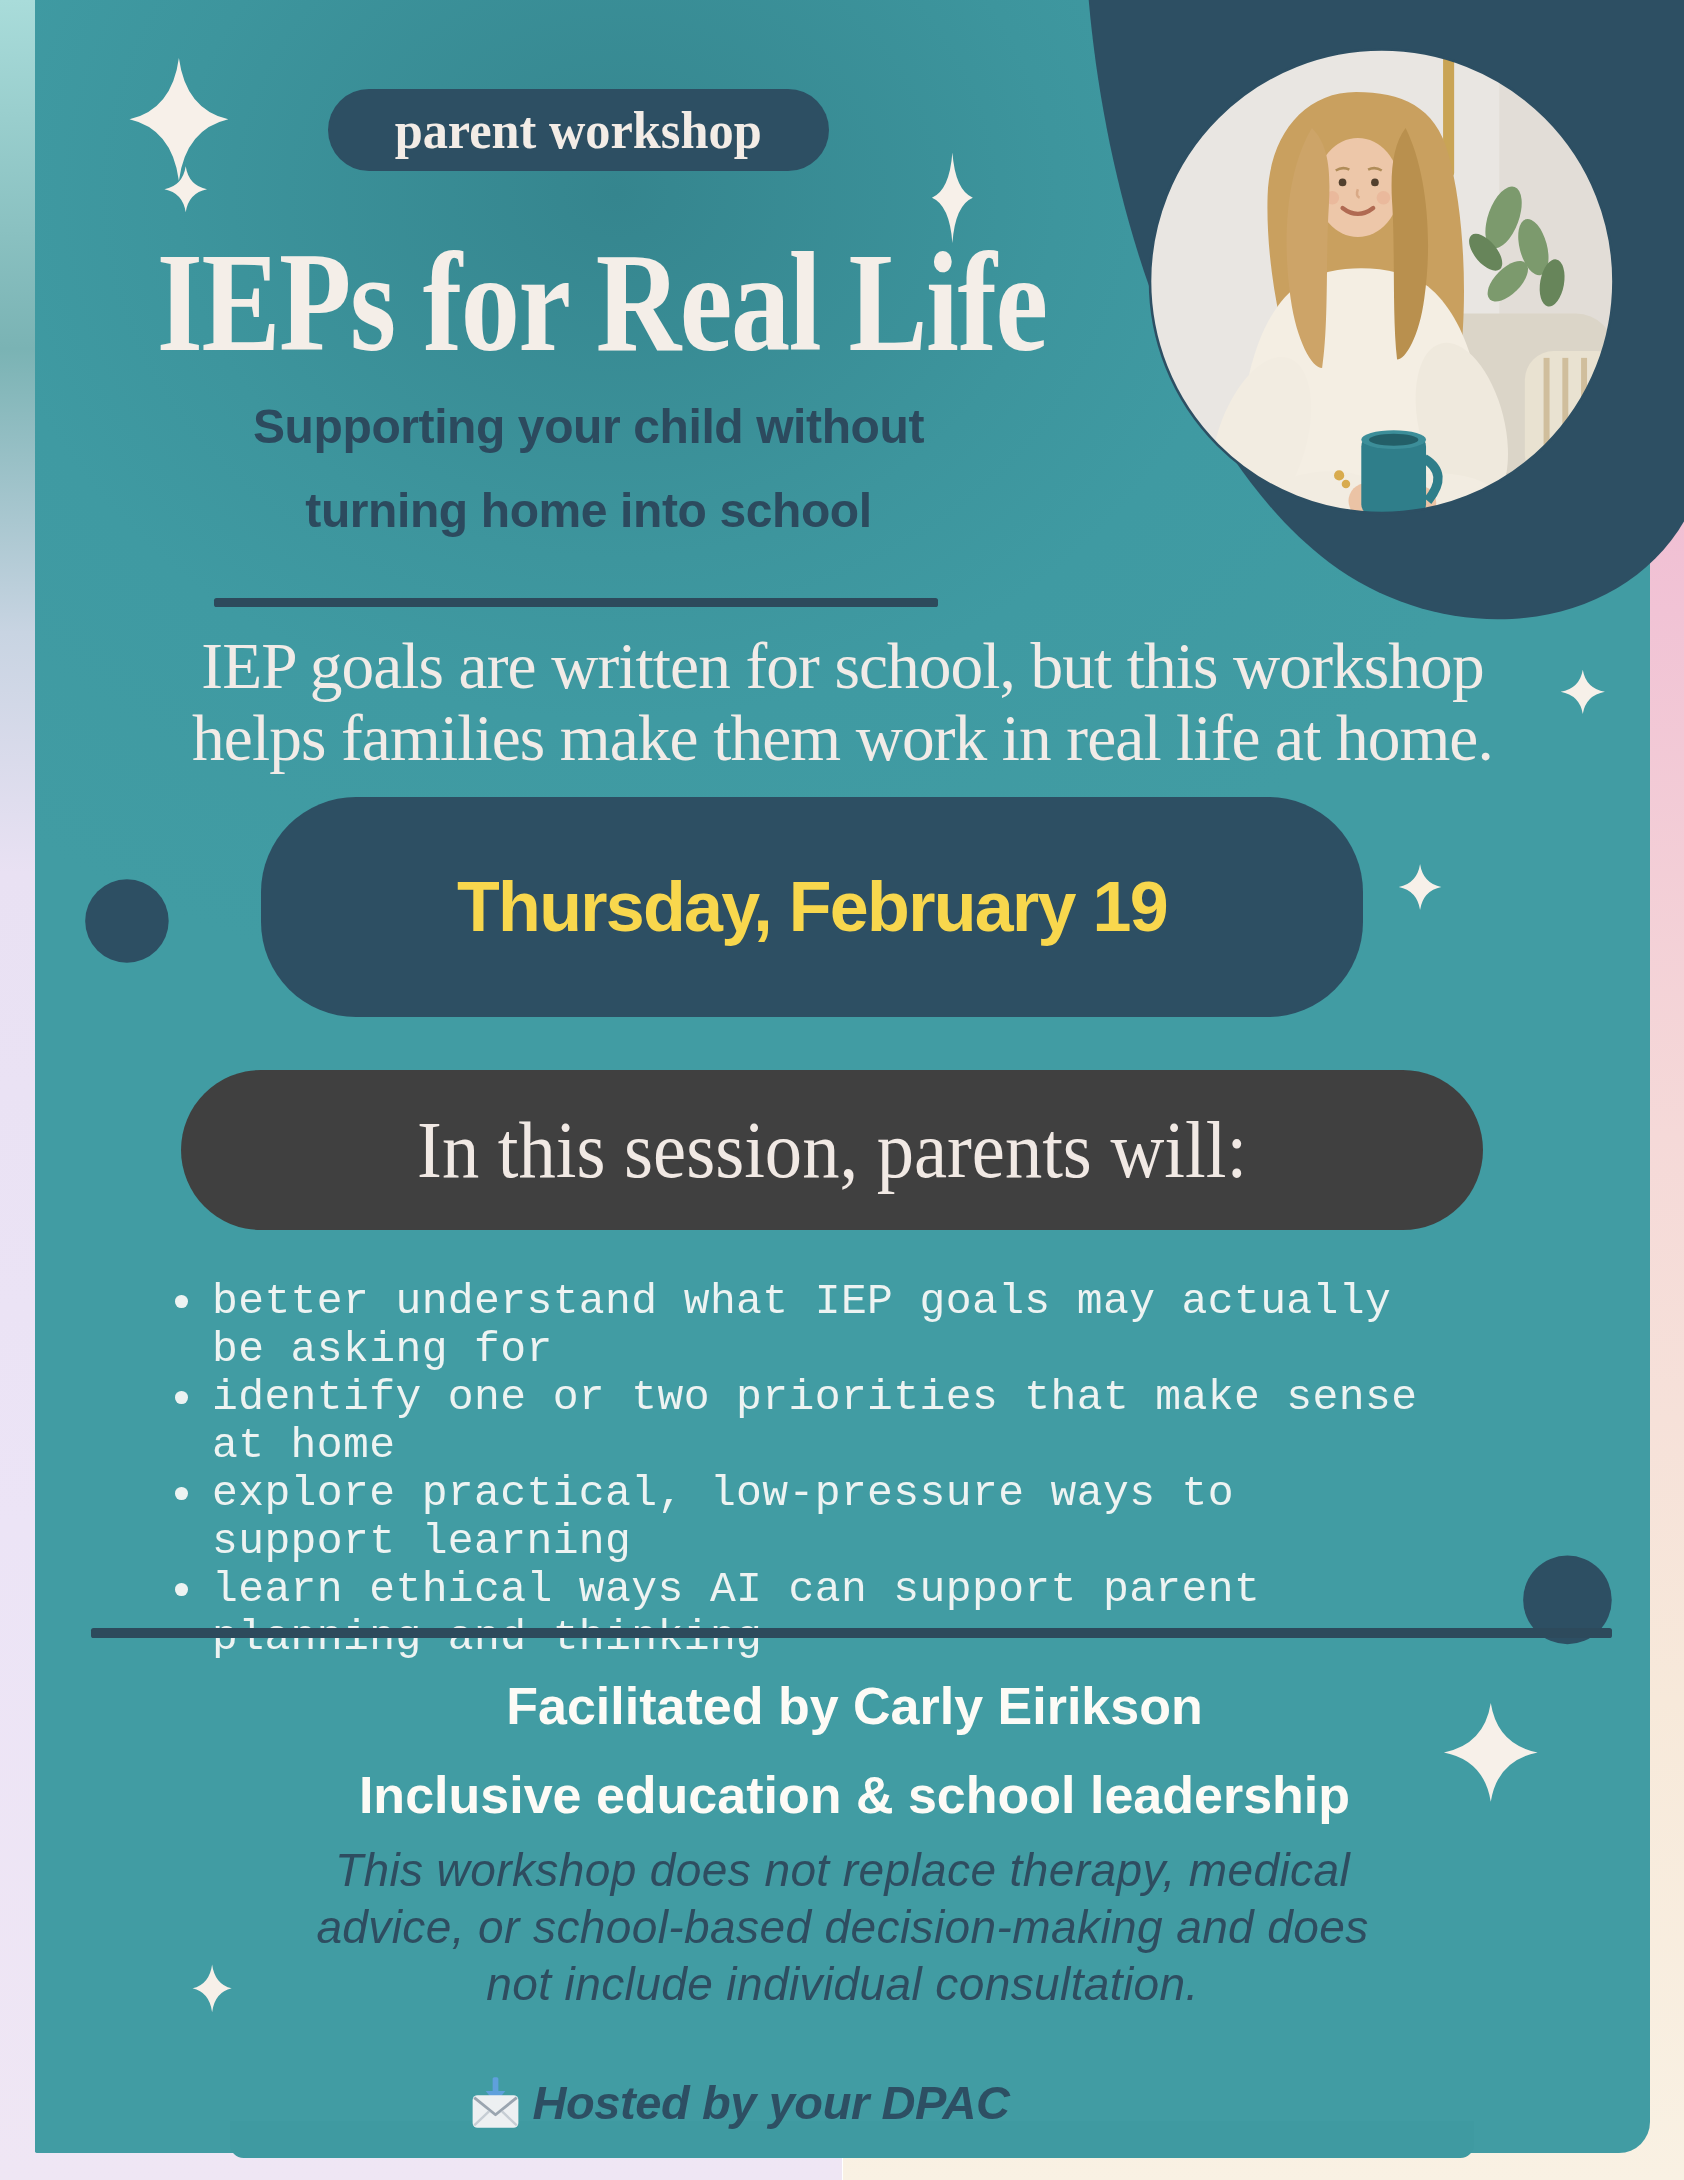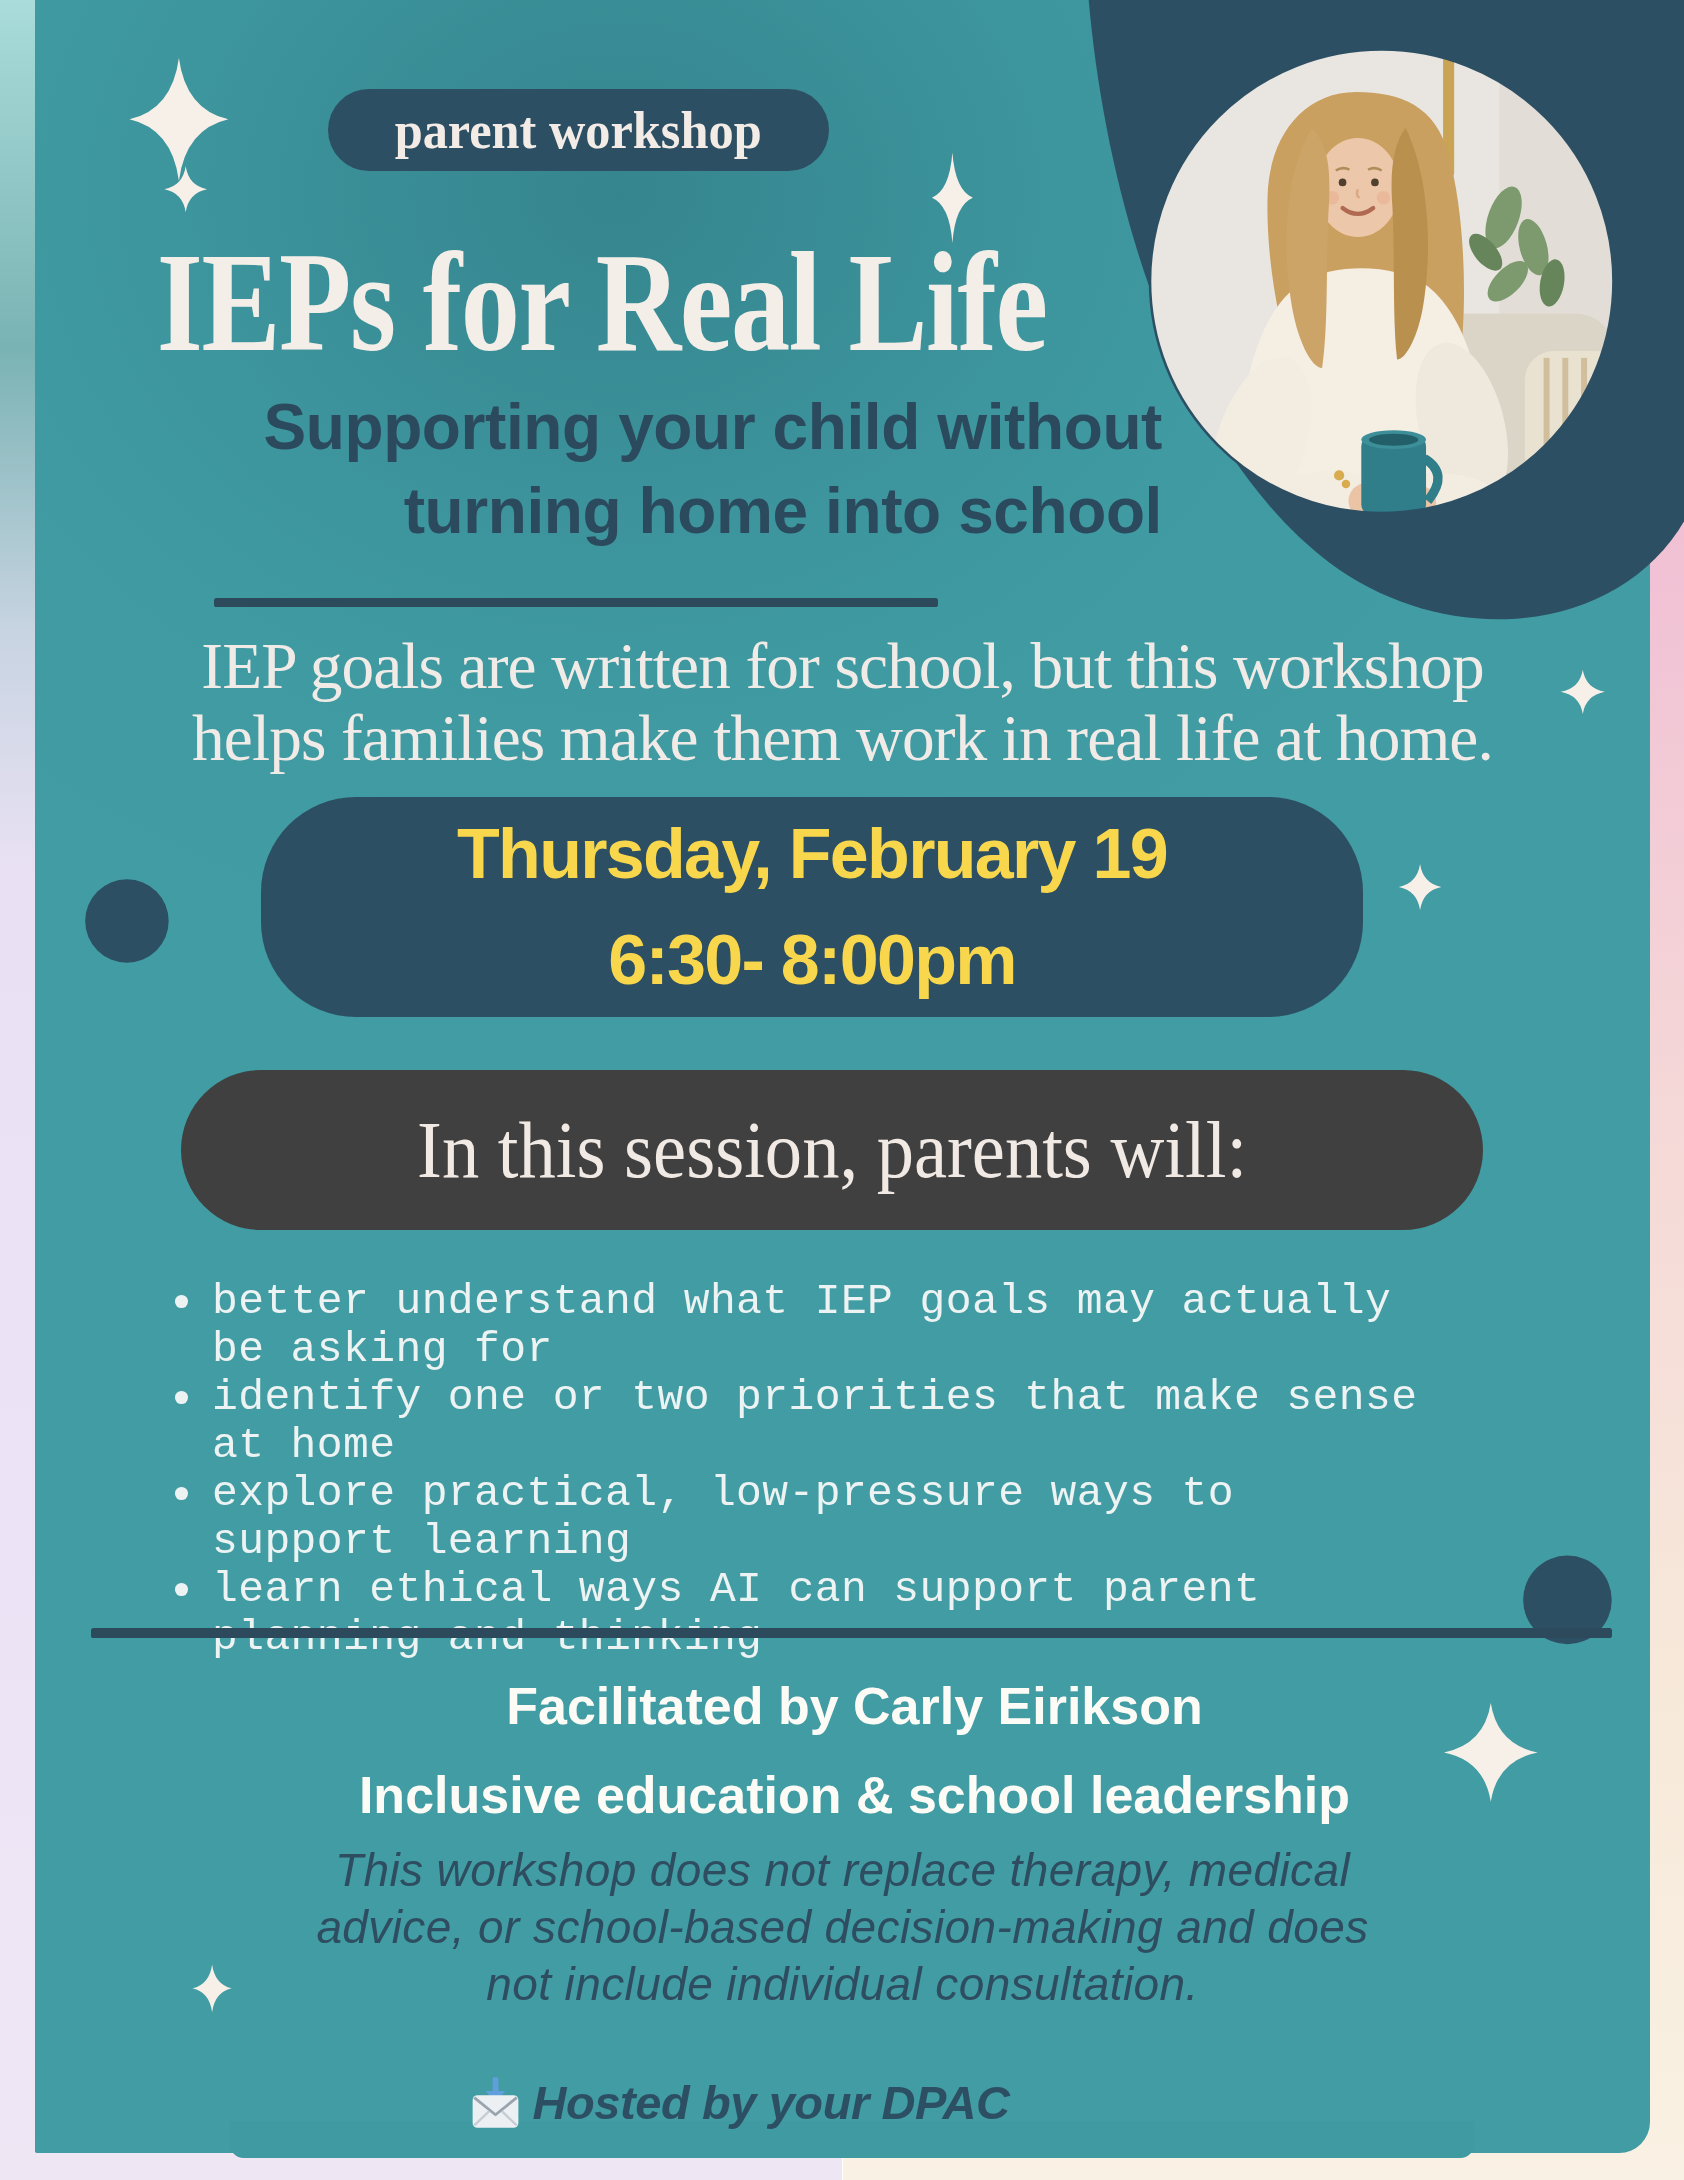--- a/index.html
+++ b/index.html
@@ -26,22 +26,22 @@
 
   .badge{left:328px;top:89px;width:501px;height:82px;background:#2d4f63;border-radius:41px;
     display:flex;align-items:center;justify-content:center;}
   .badge span{font-family:"Liberation Serif",serif;font-weight:600;font-size:53px;color:#f3ece6;
     transform:scaleX(.95);white-space:nowrap;}
 
   .title{left:35px;top:232px;width:1133px;text-align:center;font-family:"Liberation Serif",serif;
     font-weight:700;font-size:141px;line-height:141px;color:#f4eee8;letter-spacing:-1.7px;}
   .title span{display:inline-block;transform:scaleX(.84);white-space:nowrap;}
 
-  .subtitle{left:35px;top:385px;width:1107px;text-align:right;font-weight:700;font-size:64px;
-    line-height:84px;color:#2c4a5e;letter-spacing:-0.4px;padding-left:20px;}
+  .subtitle{left:35px;top:385px;width:1107px;text-align:center;font-weight:700;font-size:48px;
+    line-height:84px;color:#2c4a5e;letter-spacing:-0.4px;}
 
   .divider1{left:214px;top:598px;width:724px;height:9.4px;background:#2d4a5c;border-radius:2.6px;}
   .divider2{left:91px;top:1628px;width:1521px;height:10.2px;background:#2d4a5c;border-radius:2.6px;}
 
   .intro{left:42px;top:630px;width:1601px;text-align:center;font-family:"Liberation Serif",serif;
     font-size:66px;line-height:72px;color:#f1ebe7;letter-spacing:-0.9px;}
   .intro div{transform:scaleX(.99);white-space:nowrap;}
 
   .datepill{left:261px;top:797px;width:1102px;height:220px;background:#2d4f63;border-radius:95px;
     display:flex;flex-direction:column;align-items:center;justify-content:center;gap:34px;}
@@ -181,21 +181,20 @@
 
     <div class="abs divider1"></div>
 
     <div class="abs intro">
       <div>IEP goals are written for school, but this workshop</div>
       <div>helps families make them work in real life at home.</div>
     </div>
 
     <div class="abs datepill">
       <div class="line">Thursday, February 19</div>
-      <div class="line">6:30- 8:00pm</div>
     </div>
 
     <div class="abs sessionpill">
       <span>In this session, parents will:</span>
     </div>
 
     <ul class="abs bullets">
       <li>better understand what IEP goals may actually be asking for</li>
       <li>identify one or two priorities that make sense at home</li>
       <li>explore practical, low-pressure ways to support learning</li>

